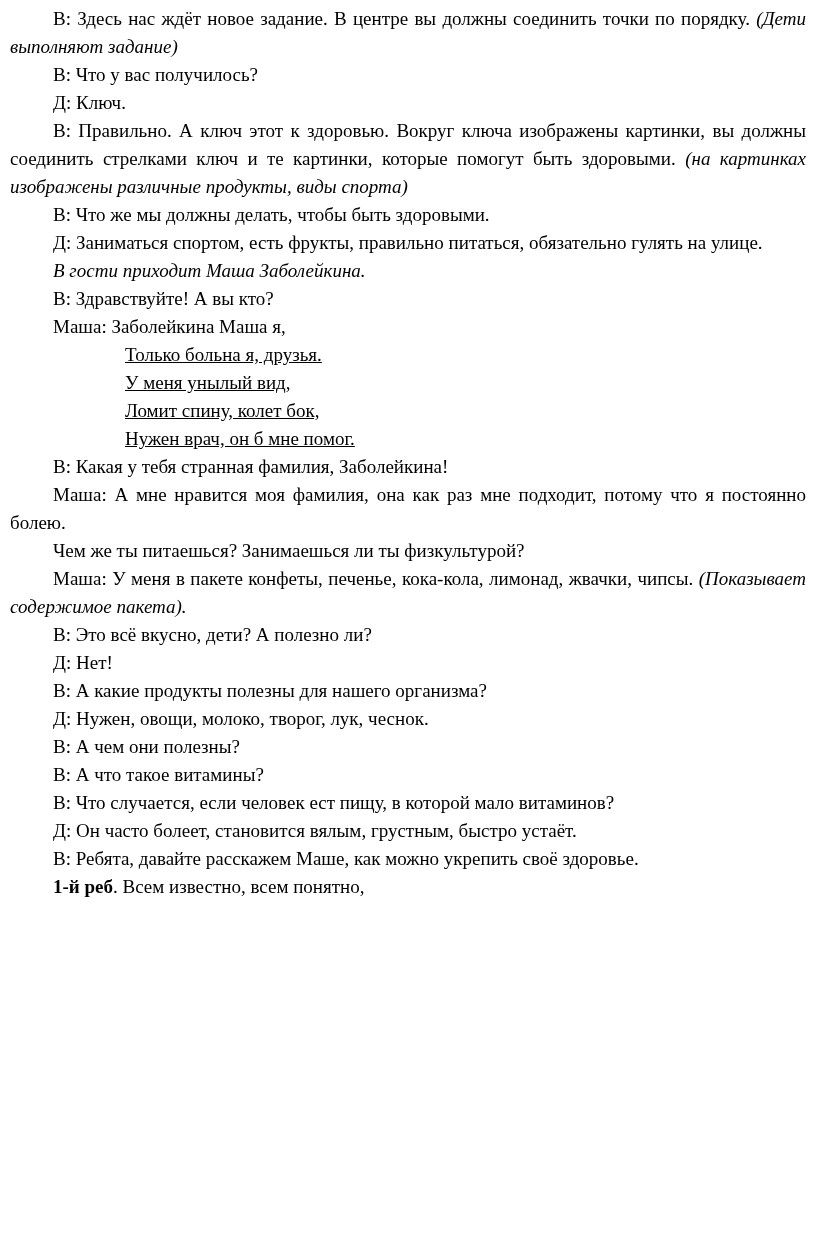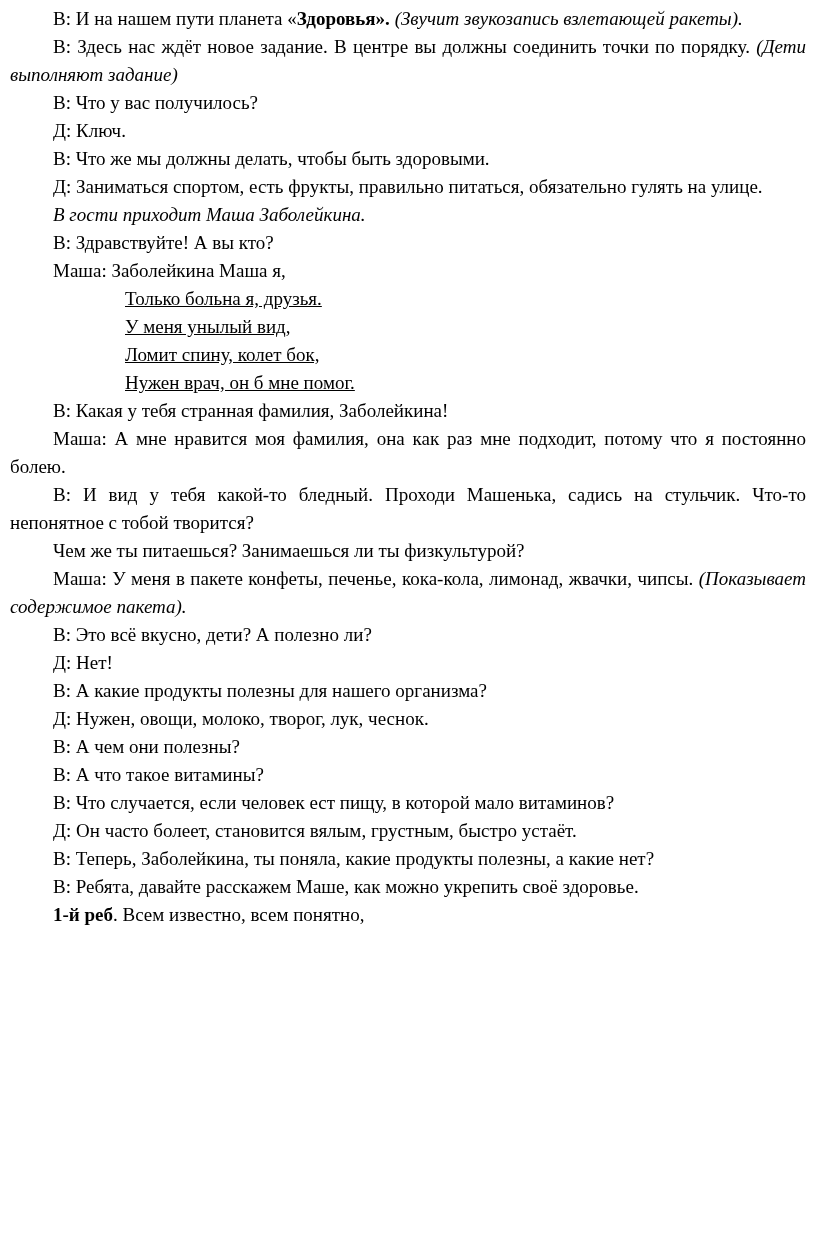--- a/index.html
+++ b/index.html
@@ -38,43 +38,41 @@
     text-decoration: underline;
   }
   .run-bold { font-weight: bold; }
   .run-italic { font-style: italic; }
 </style>
 </head>
 <body>
 
 <div class="page">
   <div id="doc-body">
-      <p class="indent"><span>В: И на нашем пути планета «</span><span class="run-bold">Здоровья».</span><span> </span><span class="run-italic">(Звучит звукозапись взлетающей ракеты).</span></p>
       <p class="indent"><span>В: Здесь нас ждёт новое задание. В центре вы должны соединить точки по порядку. </span><span class="run-italic">(Дети выполняют задание)</span></p>
       <p class="indent"><span>В: Что у вас получилось?</span></p>
       <p class="indent"><span>Д: Ключ.</span></p>
+      <p class="indent"><span>В: Правильно. А ключ этот к здоровью. Вокруг ключа изображены картинки, вы должны соединить стрелками ключ и те картинки, которые помогут быть здоровыми. </span><span class="run-italic">(на картинках изображены различные продукты, виды спорта)</span></p>
       <p class="indent"><span>В: Что же мы должны делать, чтобы быть здоровыми.</span></p>
       <p class="indent"><span>Д: Заниматься спортом, есть фрукты, правильно питаться, обязательно гулять на улице.</span></p>
       <p class="indent"><span class="run-italic">В гости приходит Маша Заболейкина.</span></p>
       <p class="indent"><span>В: Здравствуйте! А вы кто?</span></p>
       <p class="indent"><span>Маша: Заболейкина Маша я,</span></p>
       <p class="verse"><span>Только больна я, друзья.</span></p>
       <p class="verse"><span>У меня унылый вид,</span></p>
       <p class="verse"><span>Ломит спину, колет бок,</span></p>
       <p class="verse"><span>Нужен врач, он б мне помог.</span></p>
       <p class="indent"><span>В: Какая у тебя странная фамилия, Заболейкина!</span></p>
       <p class="indent"><span>Маша: А мне нравится моя фамилия, она как раз мне подходит, потому что я постоянно болею.</span></p>
-      <p class="indent"><span>В: И вид у тебя какой-то бледный. Проходи Машенька, садись на стульчик. Что-то непонятное с тобой творится?</span></p>
       <p class="indent"><span>Чем же ты питаешься? Занимаешься ли ты физкультурой?</span></p>
       <p class="indent"><span>Маша: У меня в пакете конфеты, печенье, кока-кола, лимонад, жвачки, чипсы. </span><span class="run-italic">(Показывает содержимое пакета).</span></p>
       <p class="indent"><span>В: Это всё вкусно, дети? А полезно ли?</span></p>
       <p class="indent"><span>Д: Нет!</span></p>
       <p class="indent"><span>В: А какие продукты полезны для нашего организма?</span></p>
       <p class="indent"><span>Д: Нужен, овощи, молоко, творог, лук, чеснок.</span></p>
       <p class="indent"><span>В: А чем они полезны?</span></p>
       <p class="indent"><span>В: А что такое витамины?</span></p>
       <p class="indent"><span>В: Что случается, если человек ест пищу, в которой мало витаминов?</span></p>
       <p class="indent"><span>Д: Он часто болеет, становится вялым, грустным, быстро устаёт.</span></p>
-      <p class="indent"><span>В: Теперь, Заболейкина, ты поняла, какие продукты полезны, а какие нет?</span></p>
       <p class="indent"><span>В: Ребята, давайте расскажем Маше, как можно укрепить своё здоровье.</span></p>
       <p class="indent"><span class="run-bold">1-й реб</span><span>. Всем известно, всем понятно,</span></p>
     </div>
 </div>
 
 </body></html>

